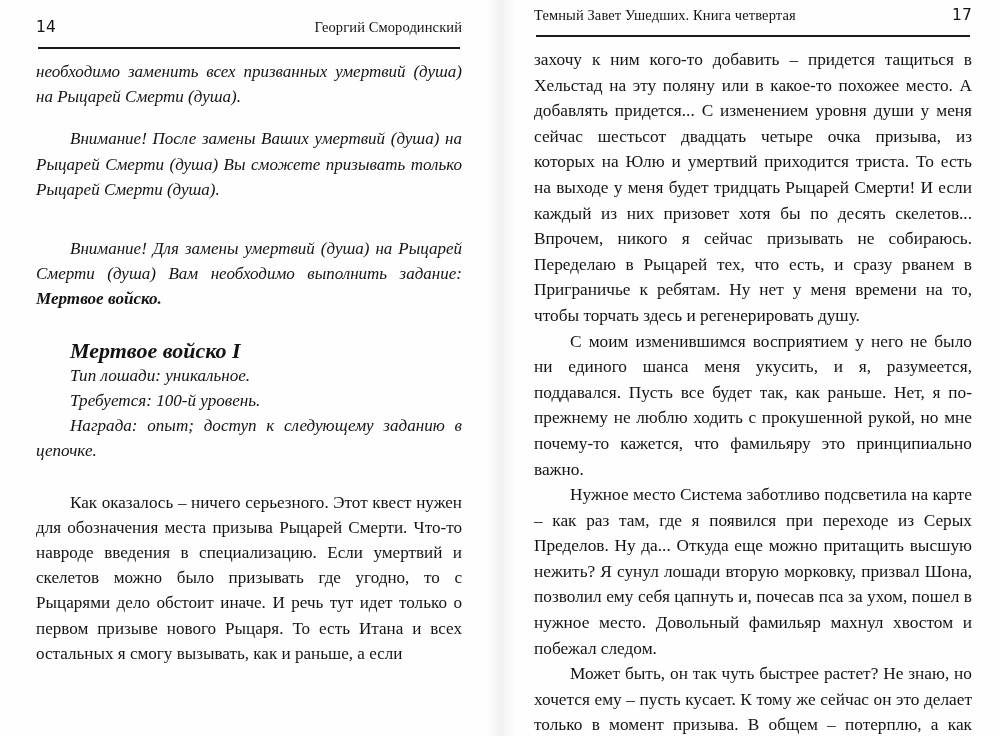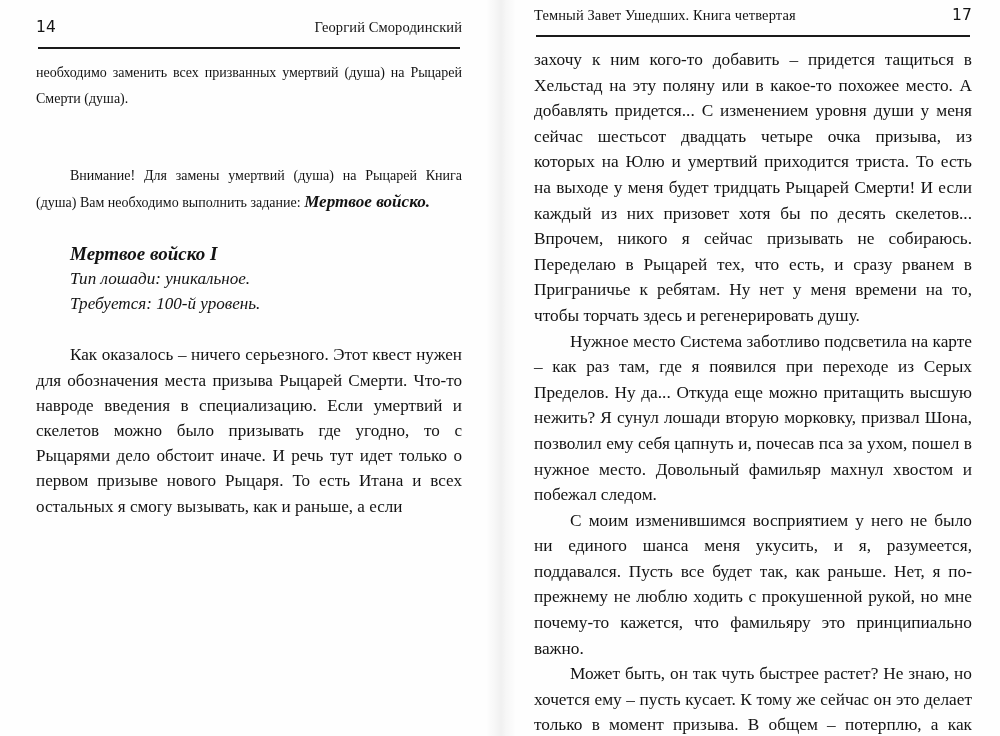--- a/index.html
+++ b/index.html
@@ -98,31 +98,32 @@
     hyphens: none;
     color: #131313;
   }
   .col p {
     margin: 0;
   }
   .col p.ind  { text-indent: 34px; }
   .col p.noind{ text-indent: 0; }
 
   .ital {
-    font-size: 14px;
+    font-style: italic;
+    font-size: 17px;
     line-height: 25.2px;
   }
   .bold-ital { font-weight: bold; font-style: italic; margin-top: 20px; }
   .gap-md { height: 17px; }
   .gap-lg { height: 26px; }
 
   .quest-head {
     font-style: italic;
     font-weight: bold;
-    font-size: 19px;
+    font-size: 22px;
     line-height: 25.2px;
     text-indent: 34px;
     margin: 0;
   }
   .quest-line {
     font-style: italic;
     font-size: 17.1px;
     line-height: 25.2px;
     text-indent: 34px;
     margin: 0;
@@ -157,54 +158,58 @@
     <div class="rule"></div>
 
     <div class="col">
 
       <p class="noind">
         <span class="ital">необходимо заменить всех призванных умертвий (душа) на Рыцарей Смерти (душа).</span>
       </p>
 
       <div class="gap-md"></div>
 
+      <p class="ind">
+        <span class="ital">Внимание! После замены Ваших умертвий (душа) на Рыцарей Смерти (душа) Вы сможете призывать только Рыцарей Смерти (душа).</span>
+      </p>
 
       <div class="gap-md"></div>
 
 
       <div class="gap-md"></div>
 
       <p class="ind">
-        <span class="ital">Внимание! Для замены умертвий (душа) на Рыцарей Книга (душа) Вам необходимо выполнить задание: </span><span class="bold-ital">Мертвое войско.</span>
+        <span class="ital">Внимание! Для замены умертвий (душа) на Рыцарей Смерти (душа) Вам необходимо выполнить задание: </span><span class="bold-ital">Мертвое войско.</span>
       </p>
 
       <div class="gap-lg"></div>
 
       <p class="quest-head">Мертвое войско I</p>
       <p class="quest-line">Тип лошади: уникальное.</p>
       <p class="quest-line">Требуется: 100-й уровень.</p>
+      <p class="quest-para">Награда: опыт; доступ к следующему заданию в цепочке.</p>
 
       <div class="gap-lg"></div>
 
       <p class="ind">Как оказалось – ничего серьезного. Этот квест нужен для обозначения места призыва Рыцарей Смерти. Что-то навроде введения в специализацию. Если умертвий и скелетов можно было призывать где угодно, то с Рыцарями дело обстоит иначе. И речь тут идет только о первом призыве нового Рыцаря. То есть Итана и всех остальных я смогу вызывать, как и раньше, а если</p>
 
     </div>
   </div>
 
   <div class="page page-right">
 
     <div class="runhead right">
       <span class="title">Темный Завет Ушедших. Книга четвертая</span>
       <span class="spacer"></span>
       <span class="folio">17</span>
     </div>
     <div class="rule"></div>
 
     <div class="col">
       <p class="noind">захочу к ним кого-то добавить – придется тащиться в Хельстад на эту поляну или в какое-то похожее место. А добавлять придется... С изменением уровня души у меня сейчас шестьсот двадцать четыре очка призыва, из которых на Юлю и умертвий приходится триста. То есть на выходе у меня будет тридцать Рыцарей Смерти! И если каждый из них призовет хотя бы по десять скелетов... Впрочем, никого я сейчас призывать не собираюсь. Переделаю в Рыцарей тех, что есть, и сразу рванем в Приграничье к ребятам. Ну нет у меня времени на то, чтобы торчать здесь и регенерировать душу.</p>
+      <p class="ind">С моим изменившимся восприятием у него не было ни единого шанса меня укусить, и я, разумеется, поддавался. Пусть все будет так, как раньше. Нет, я по-прежнему не люблю ходить с прокушенной рукой, но мне почему-то кажется, что фамильяру это принципиально важно.</p>
       <p class="ind">Нужное место Система заботливо подсветила на карте – как раз там, где я появился при переходе из Серых Пределов. Ну да... Откуда еще можно притащить высшую нежить? Я сунул лошади вторую морковку, призвал Шона, позволил ему себя цапнуть и, почесав пса за ухом, пошел в нужное место. Довольный фамильяр махнул хвостом и побежал следом.</p>
-      <p class="ind">С моим изменившимся восприятием у него не было ни единого шанса меня укусить, и я, разумеется, поддавался. Пусть все будет так, как раньше. Нет, я по-прежнему не люблю ходить с прокушенной рукой, но мне почему-то кажется, что фамильяру это принципиально важно.</p>
       <p class="ind">Может быть, он так чуть быстрее растет? Не знаю, но хочется ему – пусть кусает. К тому же сейчас он это делает только в момент призыва. В общем – потерплю, а как подрастет и заговорит – узнаю, на хрена ему это нужно.</p>
 
     </div>
   </div>
 
 </div>
 
 </body></html>

